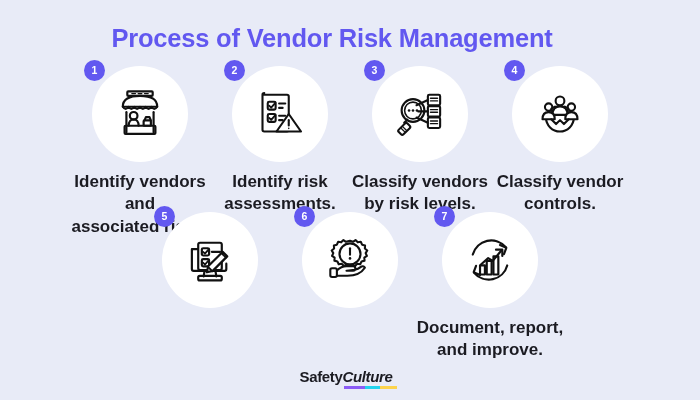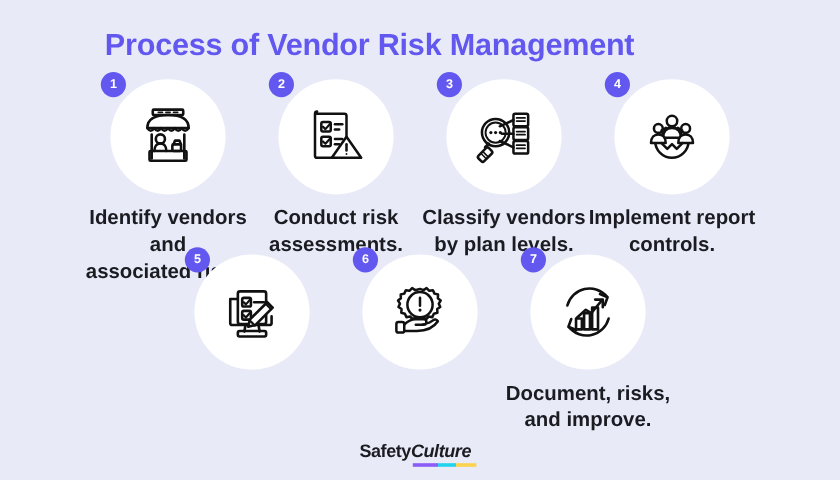--- a/index.html
+++ b/index.html
@@ -28,20 +28,21 @@
     position: absolute;
     top: 24px;
     left: 0;
     width: 616px;
     text-align: center;
     font-size: 25.5px;
     font-weight: bold;
     letter-spacing: -0.2px;
     color: #6258f0;
     font-family: "Liberation Sans", sans-serif;
+    padding-left: 24px;
   }
 
   
   .row {
     position: absolute;
     display: flex;
     left: 0;
     width: 700px;
     justify-content: center;
   }
@@ -195,21 +196,21 @@
             <rect x="18" y="32" width="9" height="9" rx="1.6"></rect>
             <path d="M19.6 36.4 l2.3 2.3 l5 -5.6" stroke-width="2.1"></path>
             <line x1="31" y1="34" x2="38" y2="34"></line>
             <line x1="31" y1="39" x2="35" y2="39"></line>
             <path d="M42 32 L56 52 H28 Z" fill="#ffffff"></path>
             <line x1="42" y1="39" x2="42" y2="45"></line>
             <circle cx="42" cy="48.4" r="0.9" fill="#111" stroke="none"></circle>
           </svg>
         </div>
       </div>
-      <div class="caption">Conduct risk
+      <div class="caption">Identify risk
 assessments.</div>
     </div>
 
     <div class="step">
       <div class="disc-wrap">
         <div class="badge">3</div>
         <div class="disc">
           <svg width="56" height="56" viewBox="0 0 64 64" fill="none" stroke="#111" stroke-width="2.4" stroke-linecap="round" stroke-linejoin="round">
             <line x1="28" y1="22" x2="41" y2="16"></line>
             <line x1="30" y1="29" x2="41" y2="29"></line>
@@ -229,40 +230,40 @@
             <rect x="41" y="23" width="14" height="12" rx="1.6"></rect>
             <line x1="44" y1="27" x2="52" y2="27" stroke-width="1.7"></line>
             <line x1="44" y1="30" x2="52" y2="30" stroke-width="1.7"></line>
             <rect x="41" y="36" width="14" height="12" rx="1.6"></rect>
             <line x1="44" y1="40" x2="52" y2="40" stroke-width="1.7"></line>
             <line x1="44" y1="43" x2="52" y2="43" stroke-width="1.7"></line>
           </svg>
         </div>
       </div>
       <div class="caption">Classify vendors
-by plan levels.</div>
+by risk levels.</div>
     </div>
 
     <div class="step">
       <div class="disc-wrap">
         <div class="badge">4</div>
         <div class="disc">
           <svg width="56" height="56" viewBox="0 0 64 64" fill="none" stroke="#111" stroke-width="2.4" stroke-linecap="round" stroke-linejoin="round">
             <path d="M32 52 a16 16 0 0 1 -16 -16 h2.6 l-2.2 -2.6 l2.4 -4.2 l3.2 1.3 l1.4 -1.4 l-1.3 -3.2 l4.2 -2.4 l2.6 2.2 v-2.6 a16 16 0 0 1 6 0 v2.6 l2.6 -2.2 l4.2 2.4 l-1.3 3.2 l1.4 1.4 l3.2 -1.3 l2.4 4.2 l-2.2 2.6 h2.6 a16 16 0 0 1 -16 16 z" fill="#ffffff"></path>
             <circle cx="32" cy="17" r="5"></circle>
             <path d="M23.5 33 C23.5 26.5 27 23.5 32 23.5 C37 23.5 40.5 26.5 40.5 33 Z" fill="#ffffff"></path>
             <circle cx="19" cy="24" r="4.2"></circle>
             <path d="M12 38 C12 32.5 15 29.8 19 29.8 C23 29.8 26 32.5 26 38 Z" fill="#ffffff"></path>
             <circle cx="45" cy="24" r="4.2"></circle>
             <path d="M38 38 C38 32.5 41 29.8 45 29.8 C49 29.8 52 32.5 52 38 Z" fill="#ffffff"></path>
             <path d="M22 38 l5.5 5.5 l4.5 -4.5 l4.5 4.5 l5.5 -5.5" stroke-width="2.4"></path>
           </svg>
         </div>
       </div>
-      <div class="caption">Implement report
+      <div class="caption">Classify vendor
 controls.</div>
     </div>
 
   </div>
 
   <div class="row row-2">
 
     <div class="step">
       <div class="disc-wrap">
         <div class="badge">5</div>
@@ -313,21 +314,21 @@
             <path d="M51 38 A21 21 0 0 1 14.5 46"></path>
             <path d="M21 48.5 l-7 -3 l2.6 -7"></path>
             <rect x="21" y="38" width="5.4" height="10"></rect>
             <rect x="28.4" y="33" width="5.4" height="15"></rect>
             <rect x="35.8" y="28" width="5.4" height="20"></rect>
             <path d="M22 37 L30 30 L35 33 L45 21"></path>
             <path d="M38.6 20.6 l7 0 l0 7"></path>
           </svg>
         </div>
       </div>
-      <div class="caption">Document, risks,
+      <div class="caption">Document, report,
 and improve.</div>
     </div>
 
   </div>
 
   <div class="logo">
     <div class="logo-inner">
       <span class="logo-text"><span class="lg-a">Safety</span><span class="lg-b">Culture</span></span>
       <span class="logo-underline">
         <span class="u1"></span>

